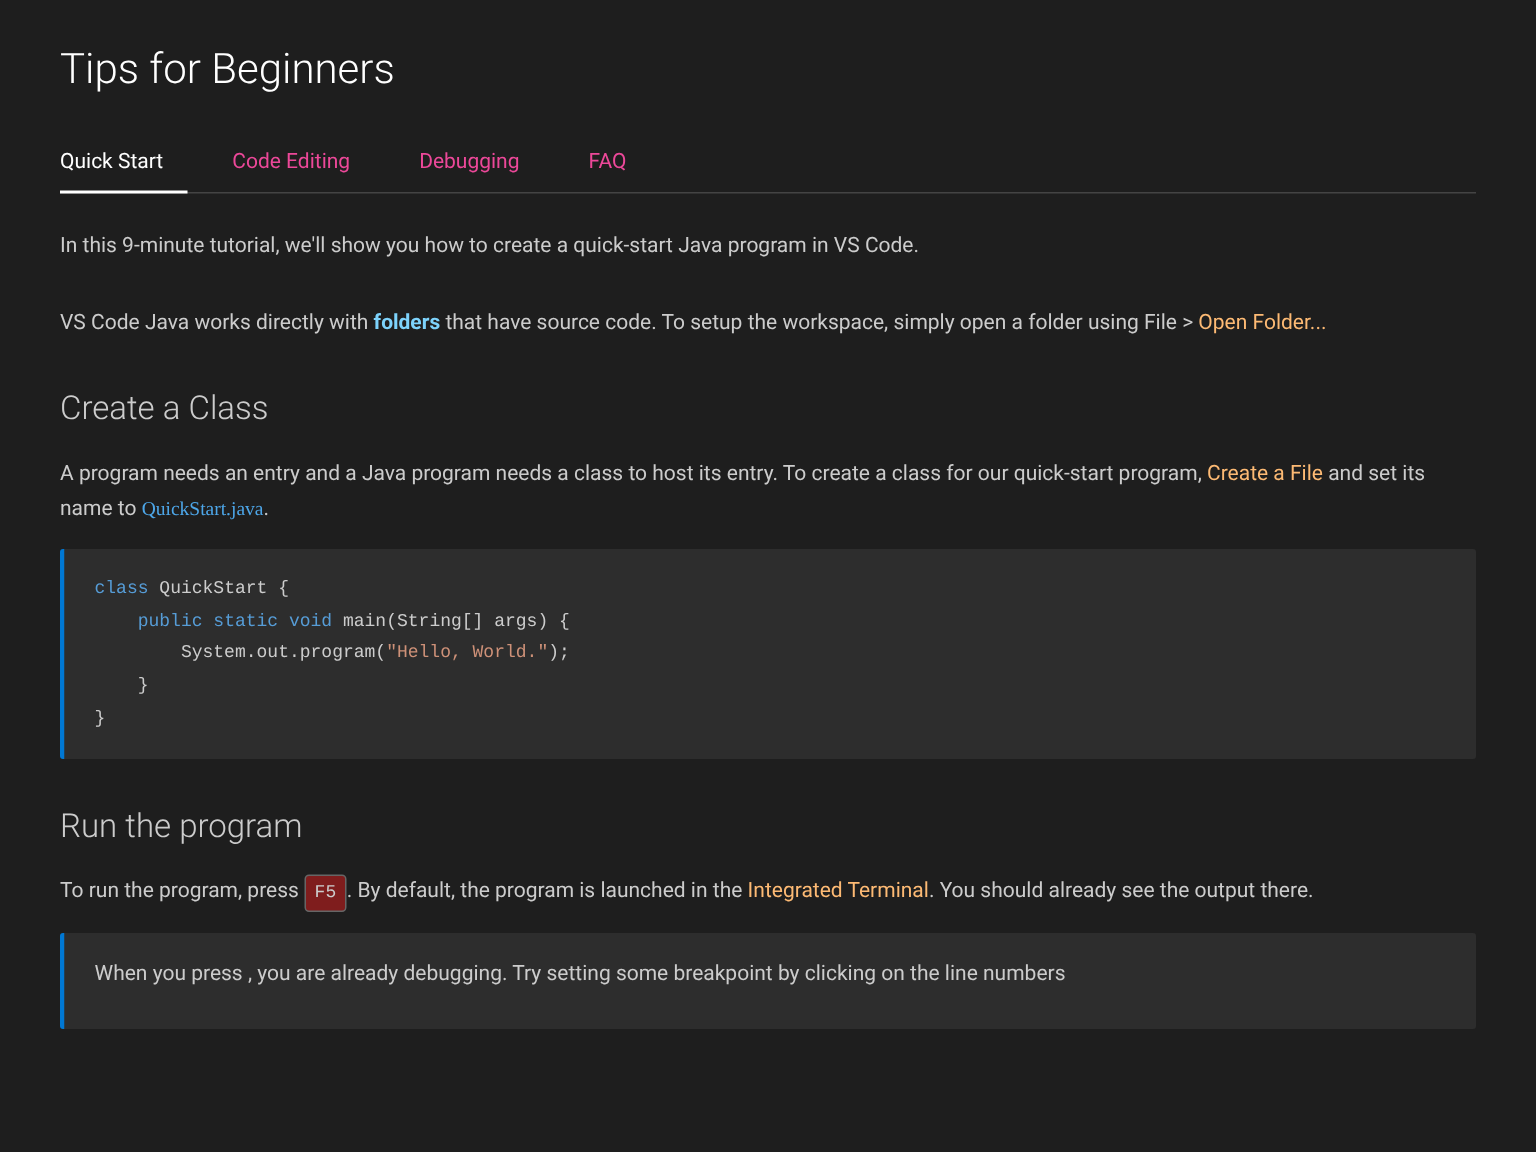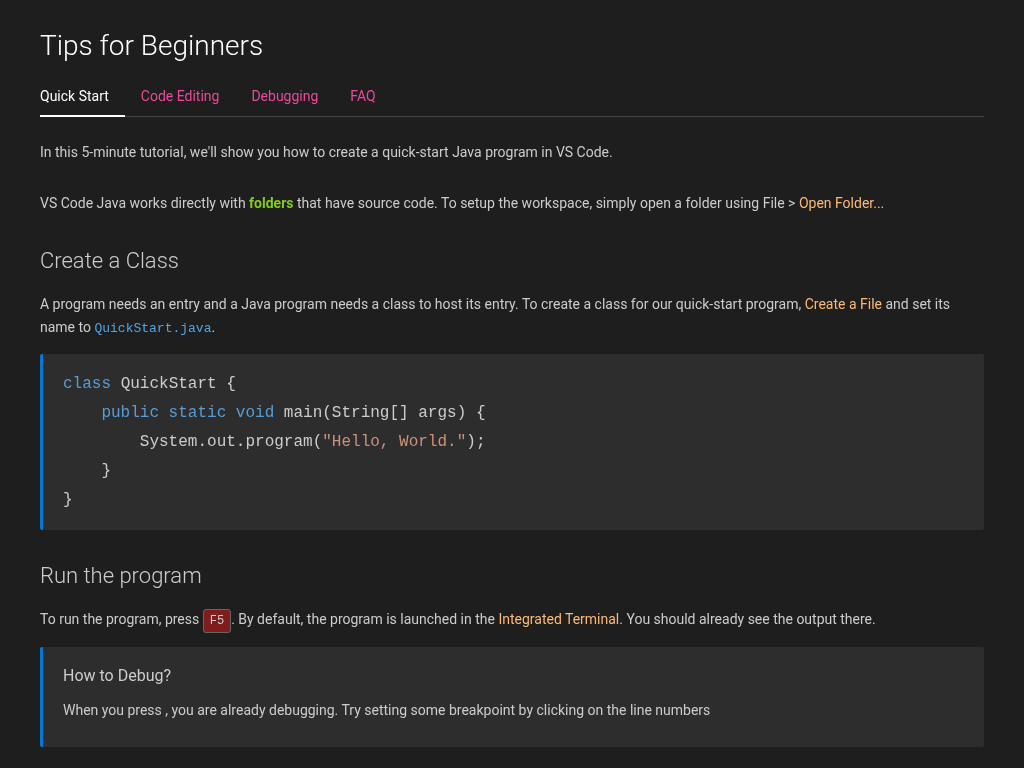--- a/index.html
+++ b/index.html
@@ -17,26 +17,26 @@
       padding: 24px 40px;
       width: 1024px;
       min-height: 768px;
       overflow-y: auto;
     }
 
     h1 {
       color: #ffffff;
       font-size: 28px;
       font-weight: 300;
-      margin-bottom: 8px;
+      margin-bottom: 20px;
     }
 
     .tabs {
       display: flex;
-      gap: 0;
+      gap: 14px;
       border-bottom: 1px solid #444;
       margin-bottom: 24px;
     }
 
     .tab {
       padding: 8px 16px;
       cursor: pointer;
       font-size: 14px;
       color: #ec4899;
       border-bottom: 2px solid transparent;
@@ -75,38 +75,38 @@
       line-height: 1.7;
     }
 
     .link {
       color: #fdba74;
       text-decoration: none;
       cursor: pointer;
     }
 
     strong {
-      color: #84cc16;
+      color: #7dd3fc;
       font-weight: bold;
     }
 
     .code-inline {
-      font-family: Liberation Mono, monospace;
+      font-family: Liberation Serif, serif;
       color: #4da6e8;
       font-size: 13px;
     }
 
     .code-block {
       background-color: #2d2d2d;
       border-left: 3px solid #0078d4;
       border-radius: 2px;
       padding: 16px 20px;
       margin: 14px 0;
       font-family: 'Consolas', 'Courier New', monospace;
-      font-size: 16px;
+      font-size: 12px;
       line-height: 1.8;
     }
 
     .code-keyword {
       color: #569cd6;
     }
 
     .code-text {
       color: #ce9178;
     }
@@ -152,21 +152,21 @@
 
 <h1>Tips for Beginners</h1>
 
 <nav class="tabs">
   <div class="tab active">Quick Start</div>
   <div class="tab">Code Editing</div>
   <div class="tab">Debugging</div>
   <div class="tab">FAQ</div>
 </nav>
 
-<p class="intro-text">In this 5-minute tutorial, we'll show you how to create a quick-start Java program in VS Code.</p>
+<p class="intro-text">In this 9-minute tutorial, we'll show you how to create a quick-start Java program in VS Code.</p>
 
 <div class="section">
   <p>
     VS Code Java works directly with <strong>folders</strong> that have source code. To setup the workspace, simply open a folder using File &gt; <a class="link">Open Folder...</a>
   </p>
 </div>
 
 <div class="section">
   <h2>Create a Class</h2>
   <p>
@@ -182,18 +182,17 @@
   </div>
 </div>
 
 <div class="section">
   <h2>Run the program</h2>
   <p>
     To run the program, press <span class="kbd">F5</span>. By default, the program is launched in the <a class="link">Integrated Terminal</a>. You should already see the output there.
   </p>
 
   <div class="callout-box">
-    <h3>How to Debug?</h3>
     <p>
       When you press , you are already debugging. Try setting some breakpoint by clicking on the line numbers
     </p>
   </div>
 </div>
 
 </body></html>

